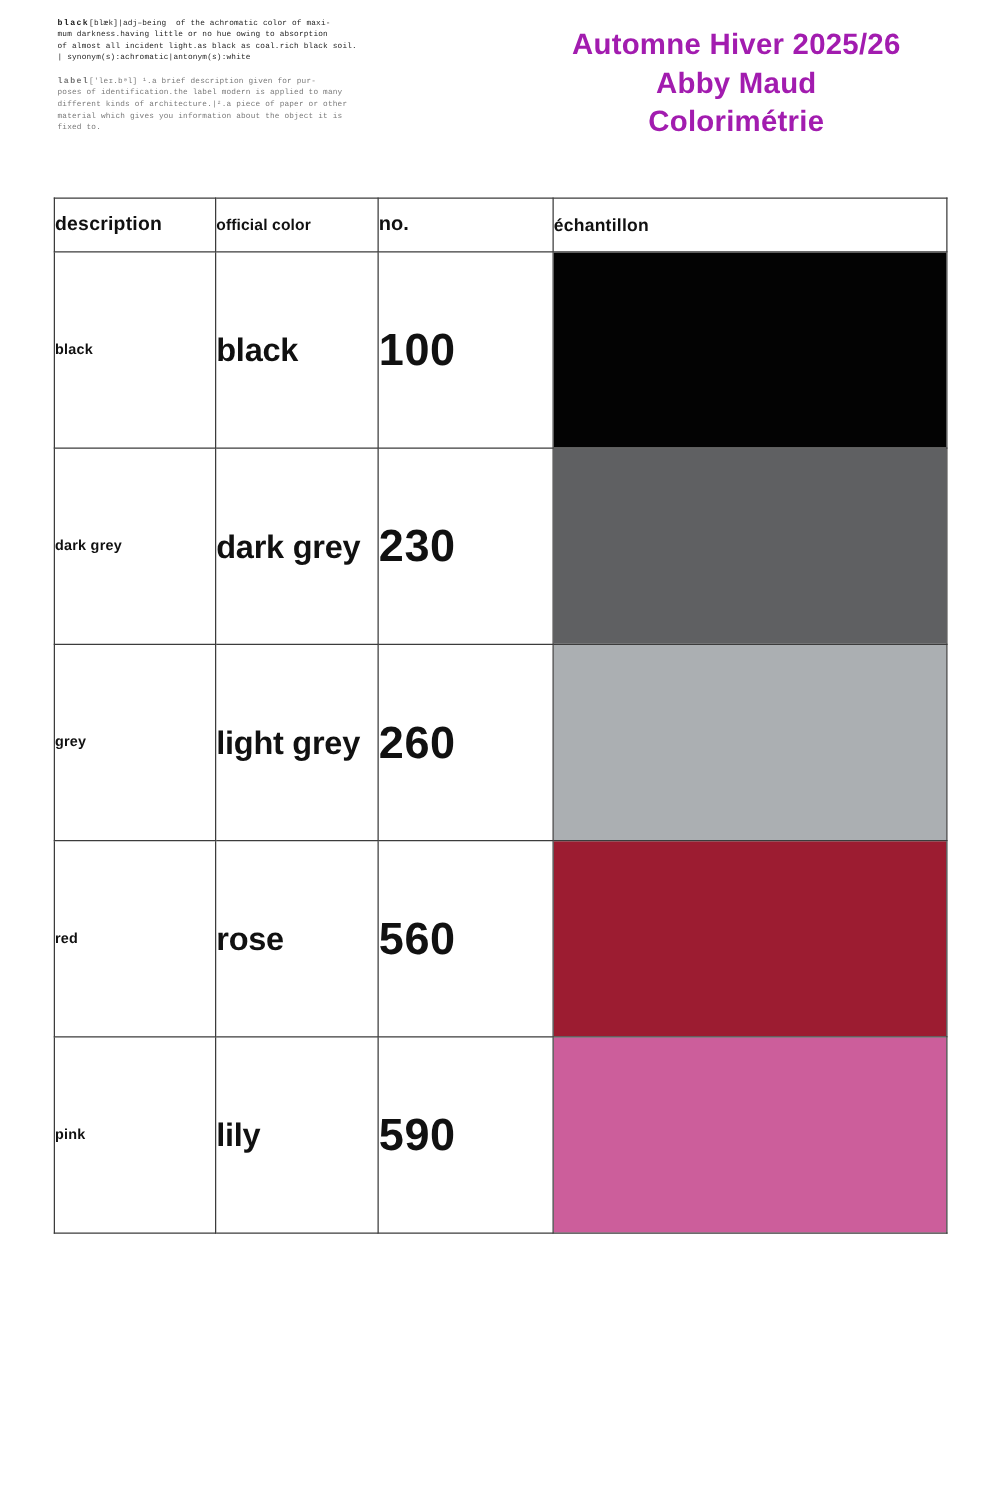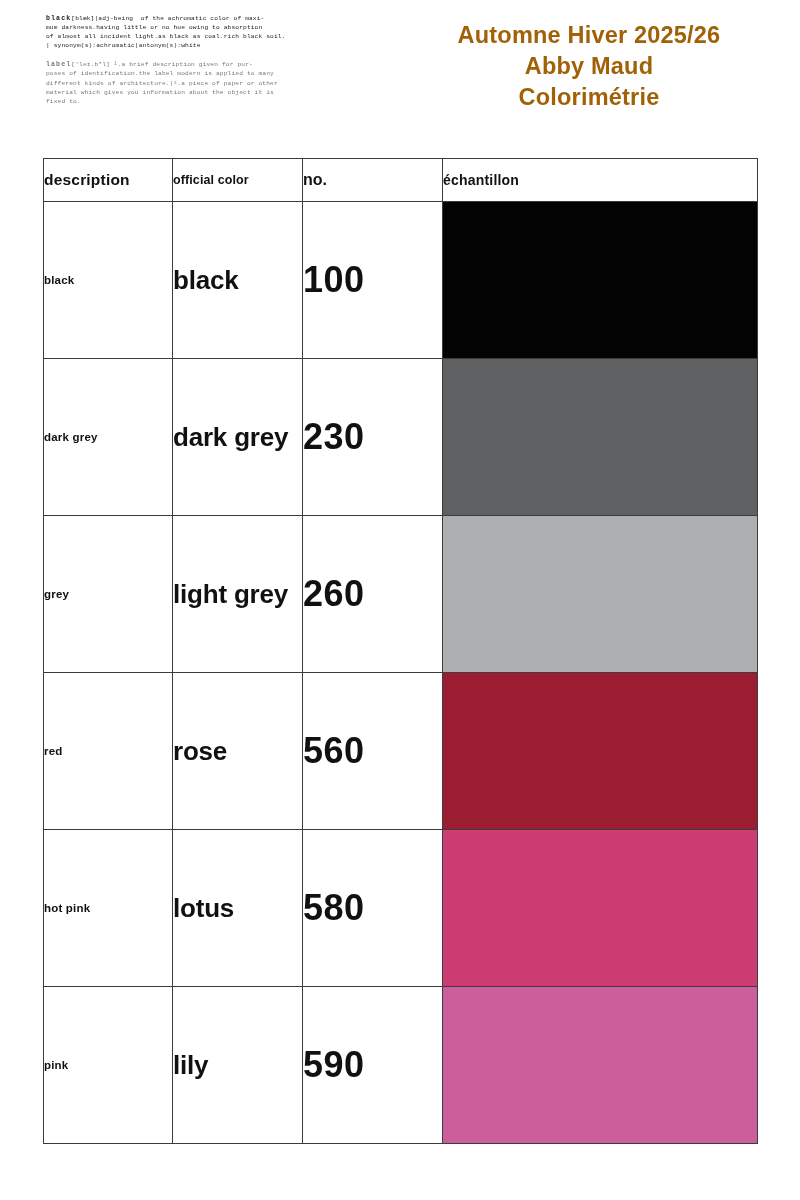--- a/index.html
+++ b/index.html
@@ -47,21 +47,21 @@
     top: 20px;
     width: 378px;
     text-align: center;
   }
   #title-block .title-line {
     font-family: "Liberation Sans", sans-serif;
     font-weight: bold;
     font-size: 23.5px;
     line-height: 31px;
     letter-spacing: 0.2px;
-    color: #a16207;
+    color: #a21caf;
   }
 
   
   #color-table {
     position: absolute;
     left: 43px;
     top: 158px;
     width: 714px;
     border-collapse: collapse;
     table-layout: fixed;
@@ -200,28 +200,20 @@
       </tr>
       <tr>
         <td class="cell-desc">red</td>
         <td class="cell-official">rose</td>
         <td class="cell-no">560</td>
         <td class="cell-swatch">
           <span class="swatch-fill" style="background-color: rgb(156, 28, 49);"></span>
         </td>
       </tr>
       <tr>
-        <td class="cell-desc">hot pink</td>
-        <td class="cell-official">lotus</td>
-        <td class="cell-no">580</td>
-        <td class="cell-swatch">
-          <span class="swatch-fill" style="background-color: rgb(204, 59, 114);"></span>
-        </td>
-      </tr>
-      <tr>
         <td class="cell-desc">pink</td>
         <td class="cell-official">lily</td>
         <td class="cell-no">590</td>
         <td class="cell-swatch">
           <span class="swatch-fill" style="background-color: rgb(204, 94, 155);"></span>
         </td>
       </tr>
     </tbody>
 </table>
 

